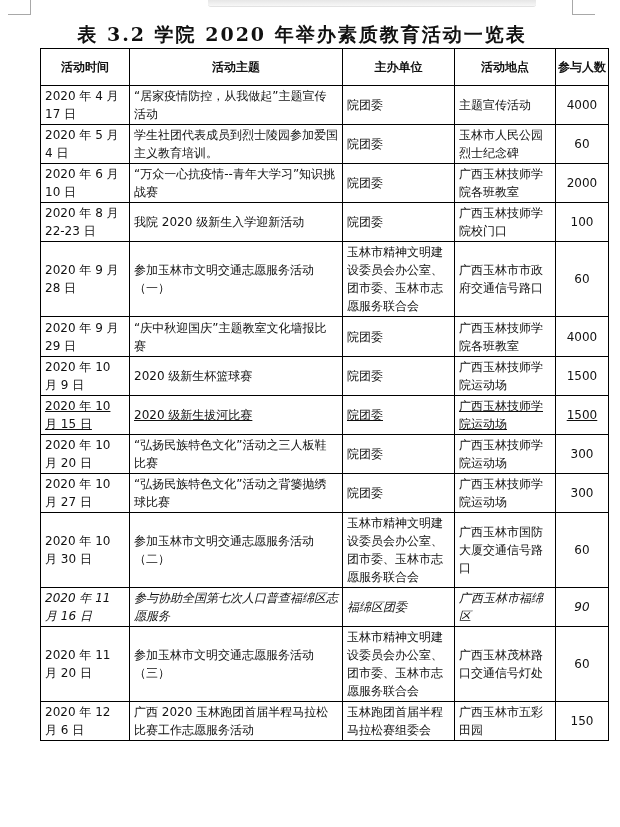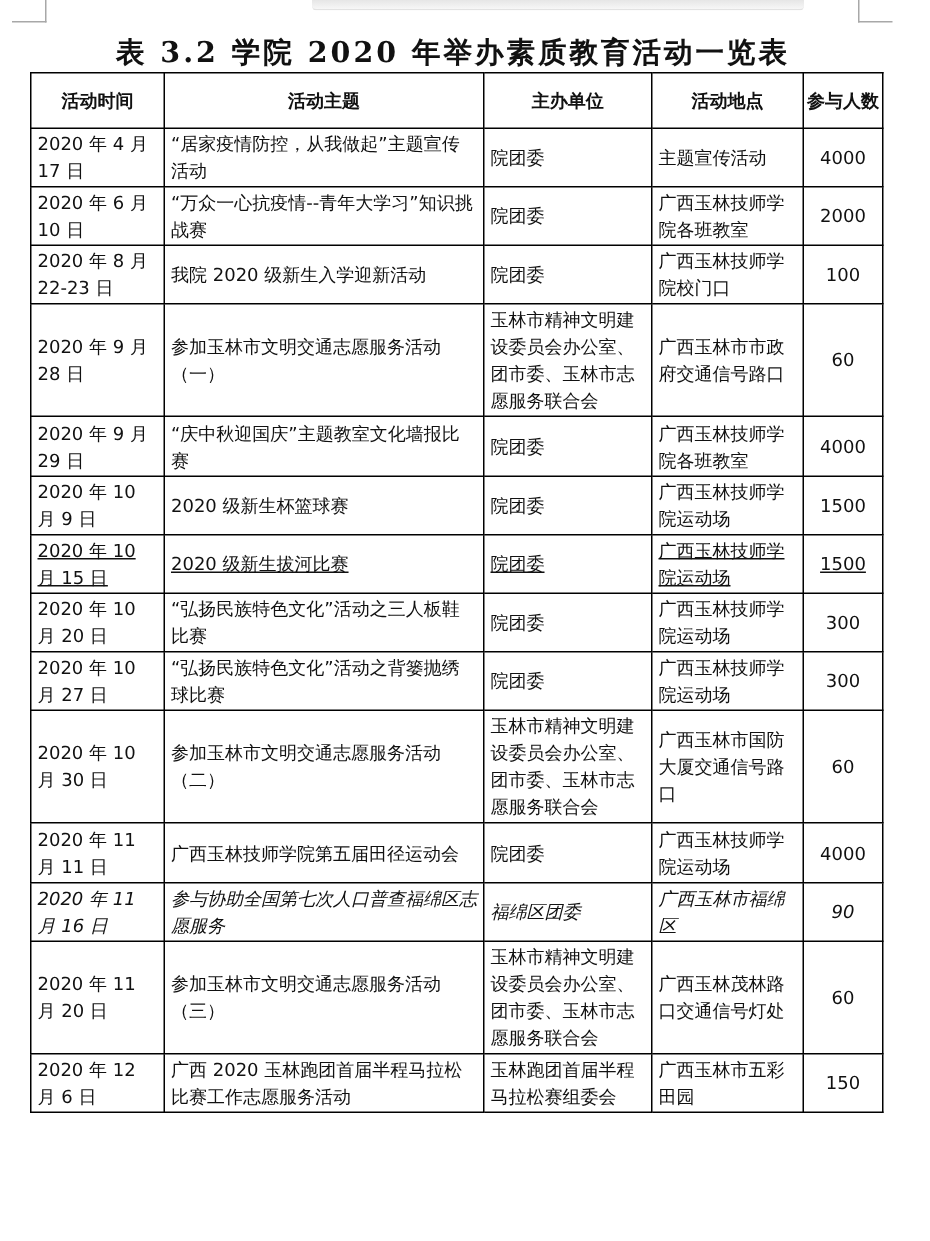--- a/index.html
+++ b/index.html
@@ -7,21 +7,21 @@
          font-family:"DejaVu Serif","Liberation Serif",serif; color:#111; }
   .shadow-bar { position:absolute; left:208px; top:0; width:328px; height:6px;
                 background:linear-gradient(#e6e6e6,#f7f7f7); border-bottom:1px solid #e2e2e2;
                 border-radius:0 0 3px 3px; }
   .corner { position:absolute; width:22px; height:14px; border-color:#a8a8a8; border-style:solid; }
   .corner-left { left:8px; top:0; border-width:0 1px 1px 0; }
   .corner-right { left:572px; top:0; border-width:0 0 1px 1px; }
   .title { position:absolute; left:0; top:22px; width:604px; text-align:center;
            font-size:19px; font-weight:bold; letter-spacing:2px;
            font-family:"DejaVu Serif","Liberation Serif",serif; }
-  table { position:absolute; left:20px; top:48px; border-collapse:collapse; table-layout:fixed; width:568px; }
+  table { position:absolute; left:40px; top:48px; border-collapse:collapse; table-layout:fixed; width:568px; }
   td, th { border:1px solid #000; font-size:12px; line-height:18px; padding:1px 4px; vertical-align:middle;
            font-family:"DejaVu Sans","Liberation Sans",sans-serif; font-weight:normal; }
   th { font-weight:bold; text-align:center; font-size:12px; height:34px; }
   td.count { text-align:center; padding:1px 2px; }
   td.date, td.theme, td.org, td.place { text-align:left; }
 </style>
 </head>
 <body>
 
 <div class="shadow-bar"></div>
@@ -47,20 +47,27 @@
       <th style="line-height:16px;padding:0 2px;">参与人数</th>
     </tr>
   </thead>
   <tbody id="tbody">
       <tr style="height: 38px; padding-left: 20px;">
         <td class="date">2020 年 4 月 17 日</td>
         <td class="theme">“居家疫情防控，从我做起”主题宣传活动</td>
         <td class="org">院团委</td>
         <td class="place">主题宣传活动</td>
         <td class="count">4000</td>
+      </tr>
+      <tr style="height: 38px;">
+        <td class="date">2020 年 5 月 4 日</td>
+        <td class="theme">学生社团代表成员到烈士陵园参加爱国主义教育培训。</td>
+        <td class="org">院团委</td>
+        <td class="place">玉林市人民公园烈士纪念碑</td>
+        <td class="count">60</td>
       </tr>
       <tr style="height: 37px;">
         <td class="date">2020 年 6 月 10 日</td>
         <td class="theme">“万众一心抗疫情--青年大学习”知识挑战赛</td>
         <td class="org">院团委</td>
         <td class="place">广西玉林技师学院各班教室</td>
         <td class="count">2000</td>
       </tr>
       <tr style="height: 38px;">
         <td class="date">2020 年 8 月 22-23 日</td>
@@ -111,27 +118,20 @@
         <td class="place">广西玉林技师学院运动场</td>
         <td class="count">300</td>
       </tr>
       <tr style="height: 74px;">
         <td class="date">2020 年 10 月 30 日</td>
         <td class="theme">参加玉林市文明交通志愿服务活动（二）</td>
         <td class="org">玉林市精神文明建设委员会办公室、团市委、玉林市志愿服务联合会</td>
         <td class="place">广西玉林市国防大厦交通信号路口</td>
         <td class="count">60</td>
       </tr>
-      <tr style="height: 40px;">
-        <td class="date">2020 年 11 月 11 日</td>
-        <td class="theme">广西玉林技师学院第五届田径运动会</td>
-        <td class="org">院团委</td>
-        <td class="place">广西玉林技师学院运动场</td>
-        <td class="count">4000</td>
-      </tr>
       <tr style="height: 38px; font-style: italic;">
         <td class="date">2020 年 11 月 16 日</td>
         <td class="theme">参与协助全国第七次人口普查福绵区志愿服务</td>
         <td class="org">福绵区团委</td>
         <td class="place">广西玉林市福绵区</td>
         <td class="count">90</td>
       </tr>
       <tr style="height: 73px;">
         <td class="date">2020 年 11 月 20 日</td>
         <td class="theme">参加玉林市文明交通志愿服务活动（三）</td>

